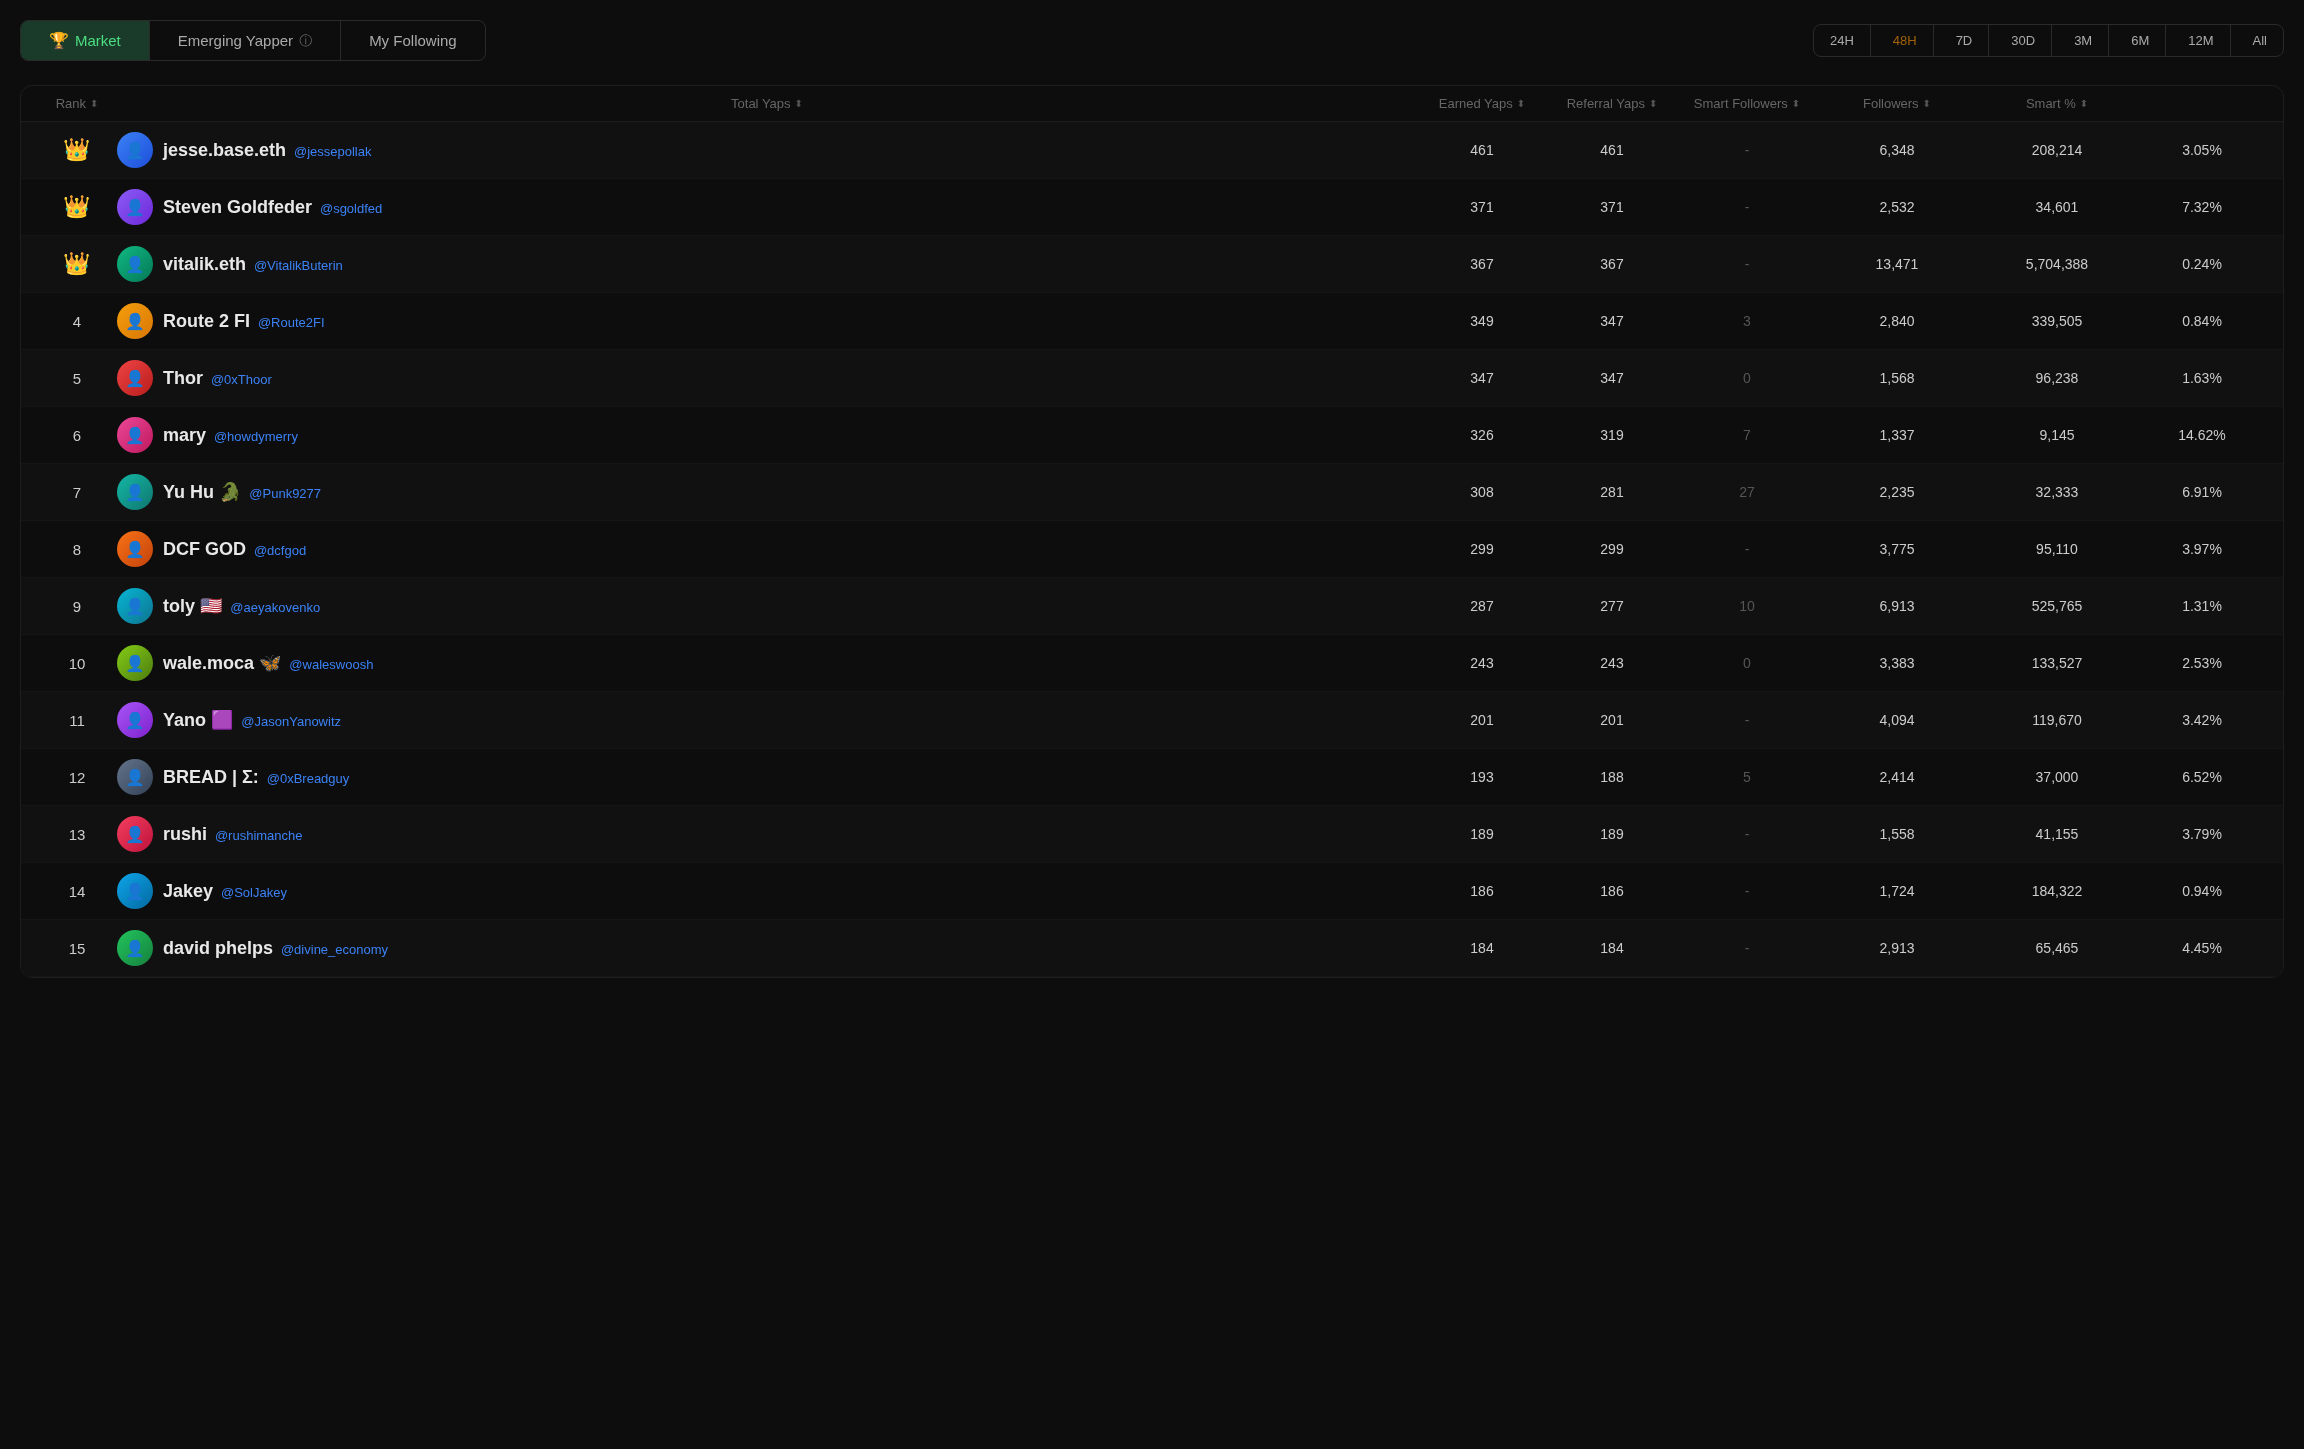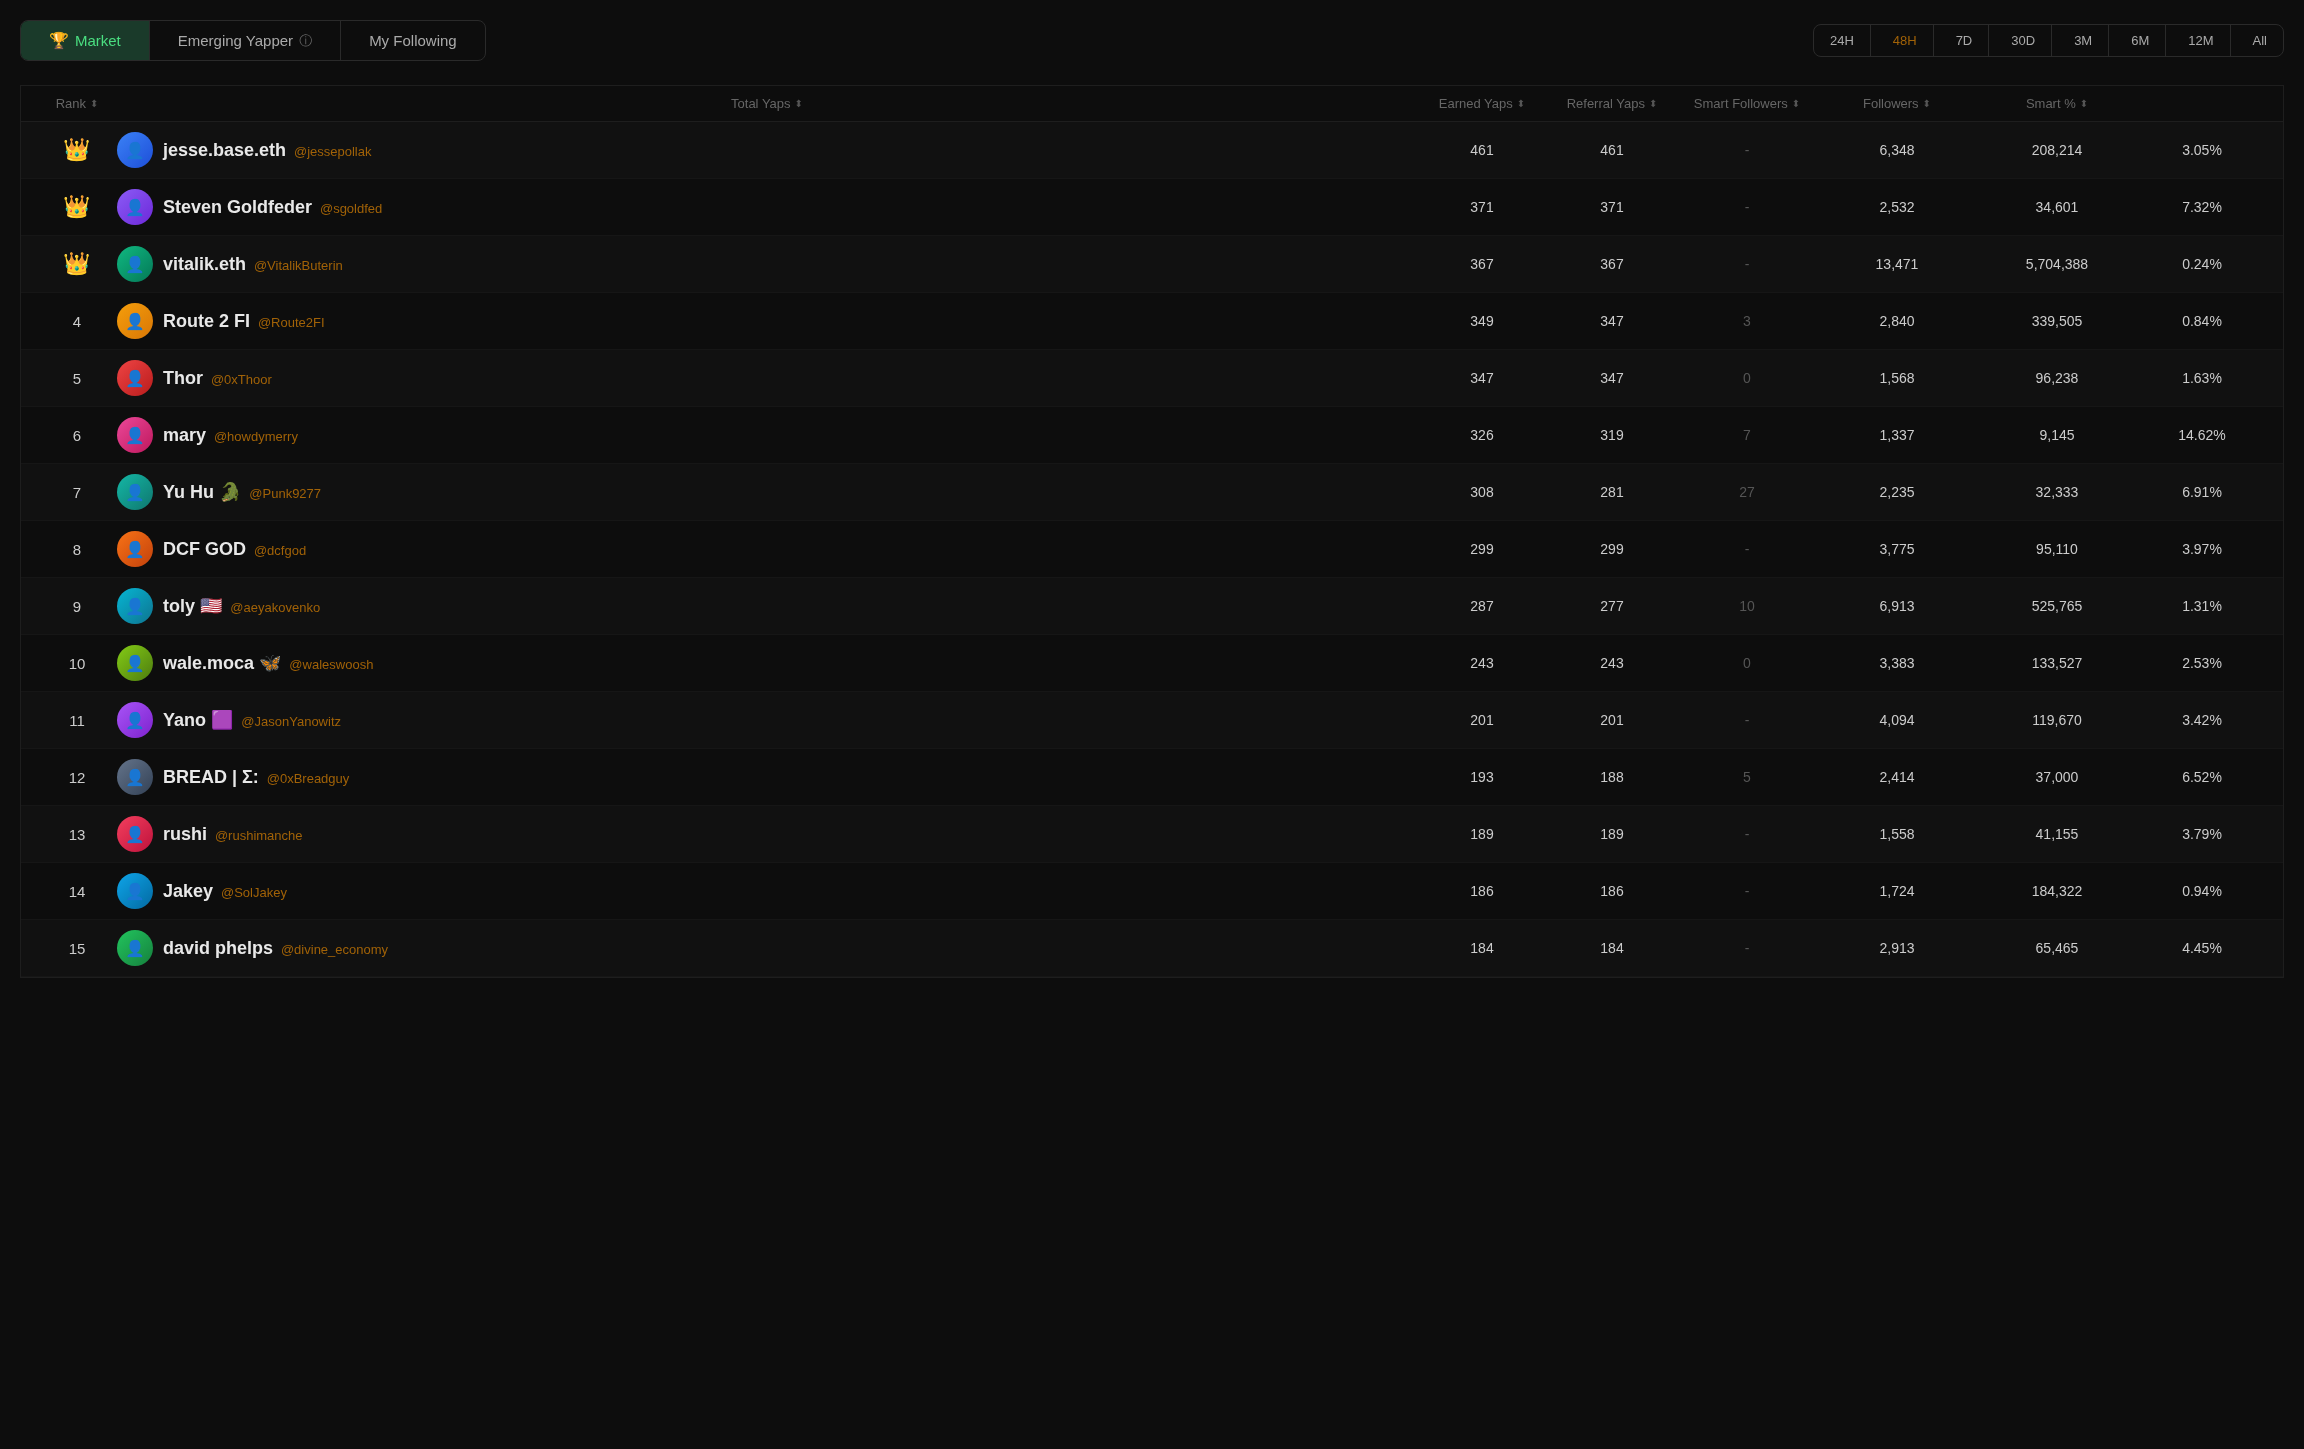--- a/index.html
+++ b/index.html
@@ -64,21 +64,21 @@
       font-size: 13px;
     }
     .time-btn:last-child { border-right: none; text-align: center; }
     .time-btn.active {
       background: transparent;
       color: #a16207;
     }
 
     .table-container {
       border: 1px solid #1e1e1e;
-      border-radius: 0;
+      border-radius: 12px;
       overflow: hidden;
     }
 
     .table-header {
       display: grid;
       grid-template-columns: 80px 1fr 130px 130px 140px 160px 160px 130px;
       padding: 10px 16px;
       border-bottom: 1px solid #1e1e1e;
       color: #666;
       font-size: 13px;
@@ -139,21 +139,21 @@
       overflow: hidden;
     }
 
     .name-text {
       font-weight: 700;
       color: #e8e8e8;
       font-size: 18px;
     }
 
     .handle-text {
-      color: #a16207;
+      color: #3b82f6;
       font-size: 13px;
       margin-left: 4px;
       font-weight: 400;
       text-align: right;
     }
 
     .num-cell {
       text-align: center;
       color: #ccc;
       font-size: 14px;

